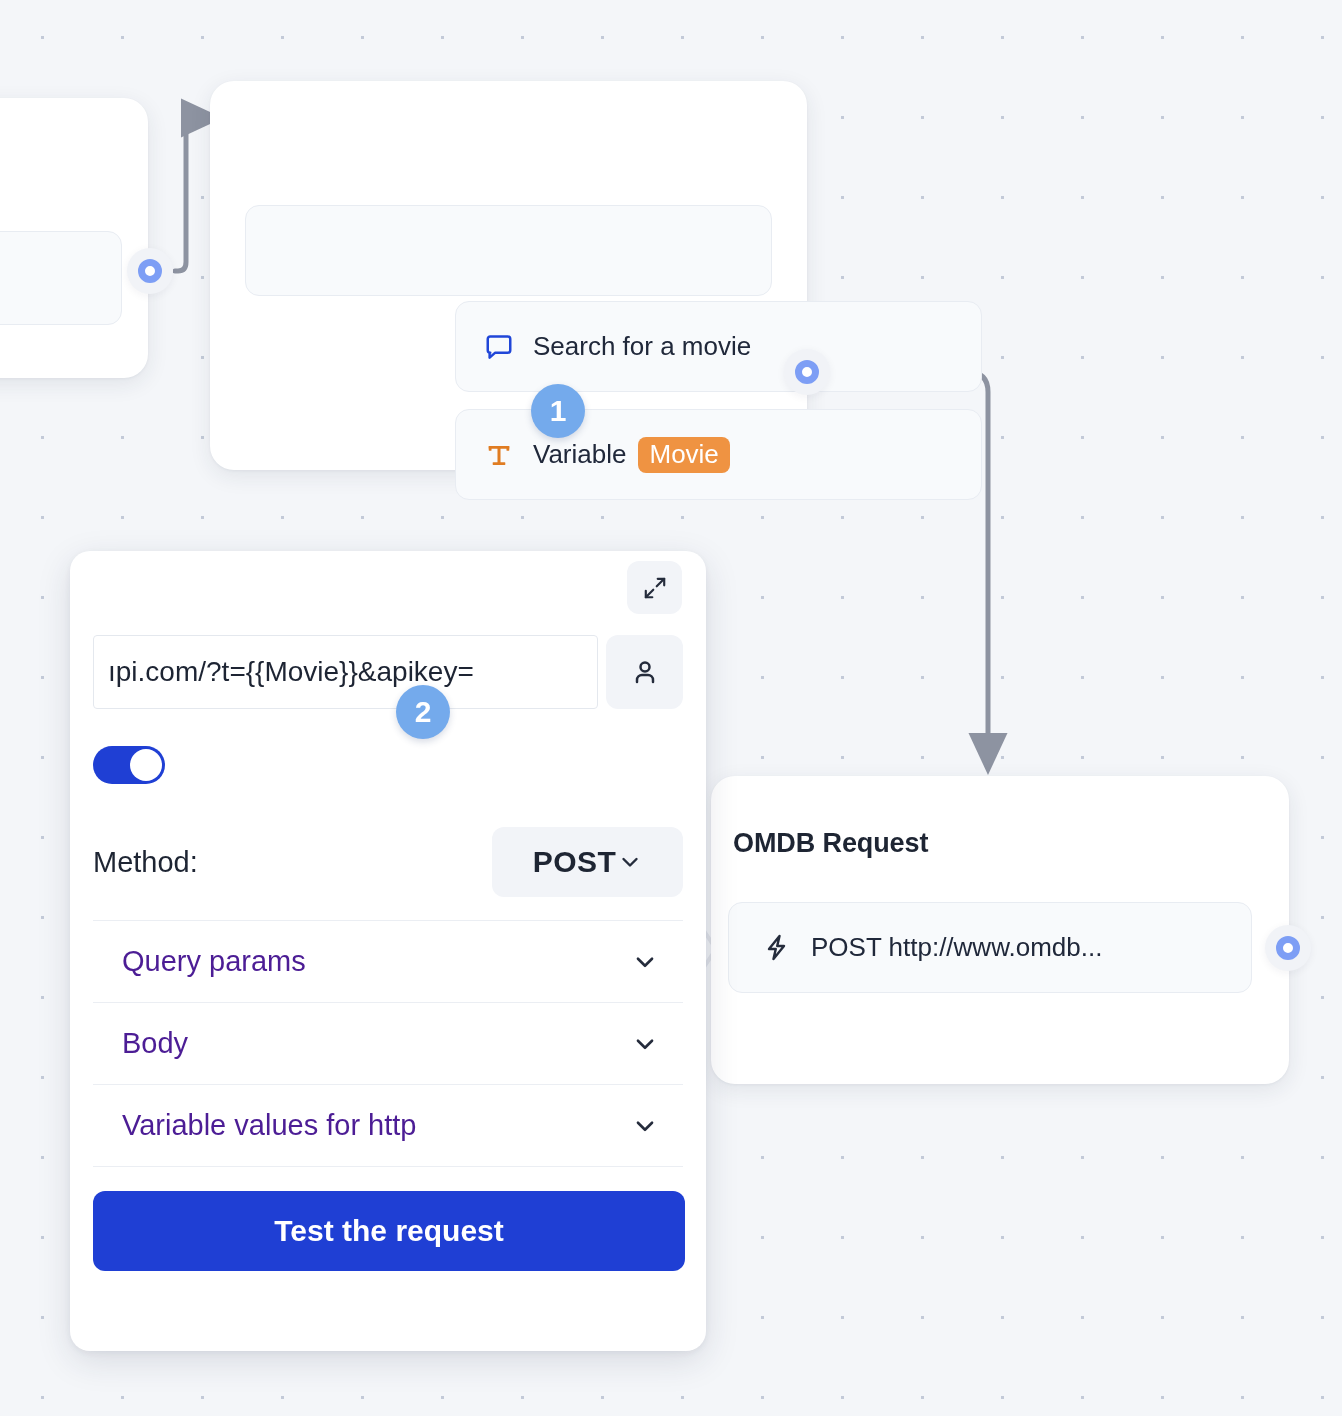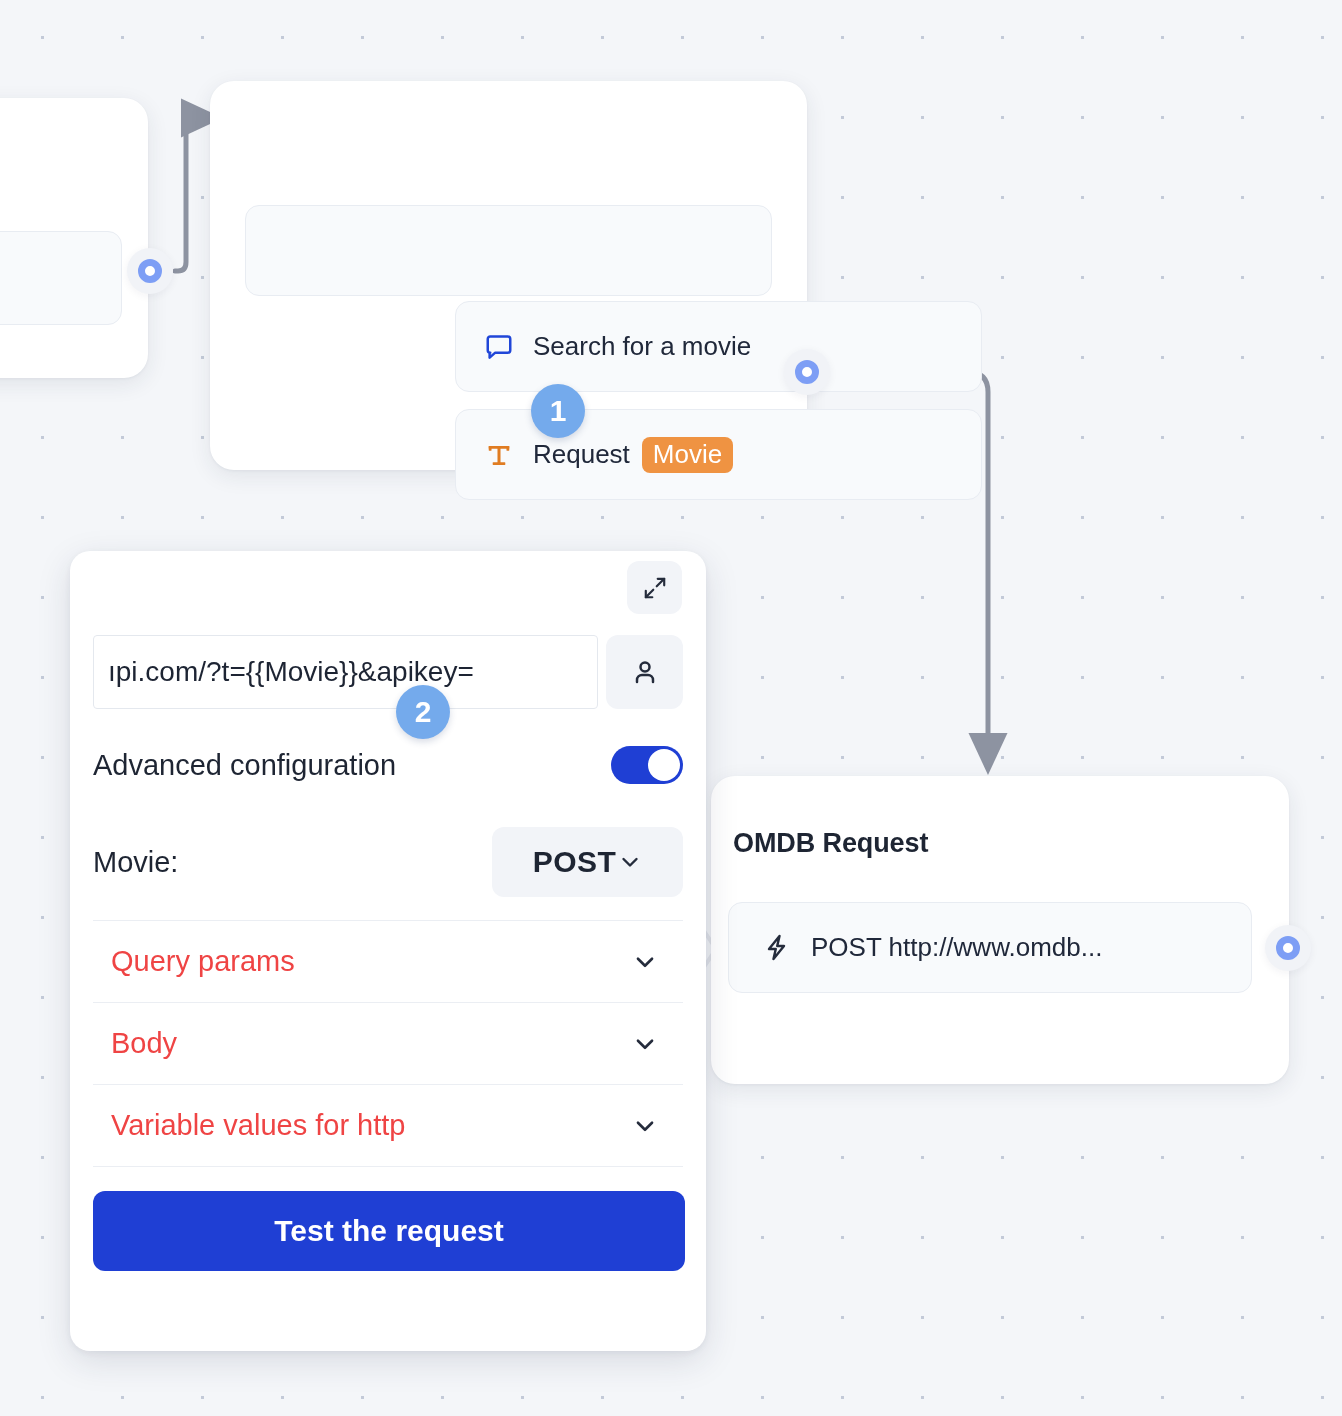--- a/index.html
+++ b/index.html
@@ -191,22 +191,22 @@
     height: 81px;
     display: flex;
     align-items: center;
     justify-content: space-between;
     border-bottom: 1px solid #ebeef3;
     cursor: pointer;
   }
   .accordion-row:first-child { border-top: 1px solid #ebeef3; }
   .accordion-label {
     font-size: 29px;
-    color: #ef4444;
-    margin-left: 18px;
+    color: #4c1d95;
+    margin-left: 29px;
   }
   .accordion-chev { margin-right: 25px; display: flex; align-items: center; }
   .test-btn {
     display: block;
     width: 592px;
     height: 80px;
     margin: 24px auto 0 auto;
     background: #1f3fd4;
     color: #ffffff;
     font-size: 30px;
@@ -261,21 +261,21 @@
           <g fill="#e07c22">
             <rect x="3.2" y="4.2" width="17.6" height="2.5" rx="0.4"></rect>
             <rect x="3.2" y="4.2" width="2.4" height="4.1" rx="0.4"></rect>
             <rect x="18.4" y="4.2" width="2.4" height="4.1" rx="0.4"></rect>
             <rect x="10.7" y="5.2" width="2.6" height="14.0"></rect>
             <rect x="6.6" y="18.2" width="10.8" height="2.4" rx="0.4"></rect>
           </g>
         </svg>
       </span>
       <span class="node-row-label" style="margin-left:20px;">
-        <span>Request</span>
+        <span>Variable</span>
         <span class="var-chip">Movie</span>
       </span>
     </div>
   </div>
 
   <div class="port" style="left:127px; top:248px;"></div>
 
   <div class="port" style="left:784px; top:349px;"></div>
 
   <div class="step-badge" style="left:531px; top:384px;">1</div>
@@ -313,27 +313,26 @@
           <svg width="30" height="30" viewBox="0 0 24 24" fill="none" stroke="#252c3c" stroke-width="2" stroke-linecap="round" stroke-linejoin="round">
             <circle cx="12" cy="8" r="3.6"></circle>
             <path d="M5.6 20v-1.6a4 4 0 0 1 4-4h4.8a4 4 0 0 1 4 4V20"></path>
           </svg>
         </span>
       </button>
     </div>
 
     <div style="position:absolute; left:23px; top:195px; width:590px;
                 display:flex; align-items:center; justify-content:space-between;">
-      <span class="adv-label">Advanced configuration</span>
       <div class="toggle"></div>
     </div>
 
     <div style="position:absolute; left:23px; top:276px; width:590px;
                 display:flex; align-items:center; justify-content:space-between;">
-      <span class="method-label">Movie:</span>
+      <span class="method-label">Method:</span>
       <div class="method-select">
         <span class="method-value">POST</span>
         <span style="display:flex;">
           <svg width="24" height="24" viewBox="0 0 24 24" fill="none" stroke="#252c3c" stroke-width="2.4" stroke-linecap="round" stroke-linejoin="round">
             <path d="M5.5 9 12 15.5 18.5 9"></path>
           </svg>
         </span>
       </div>
     </div>
 

